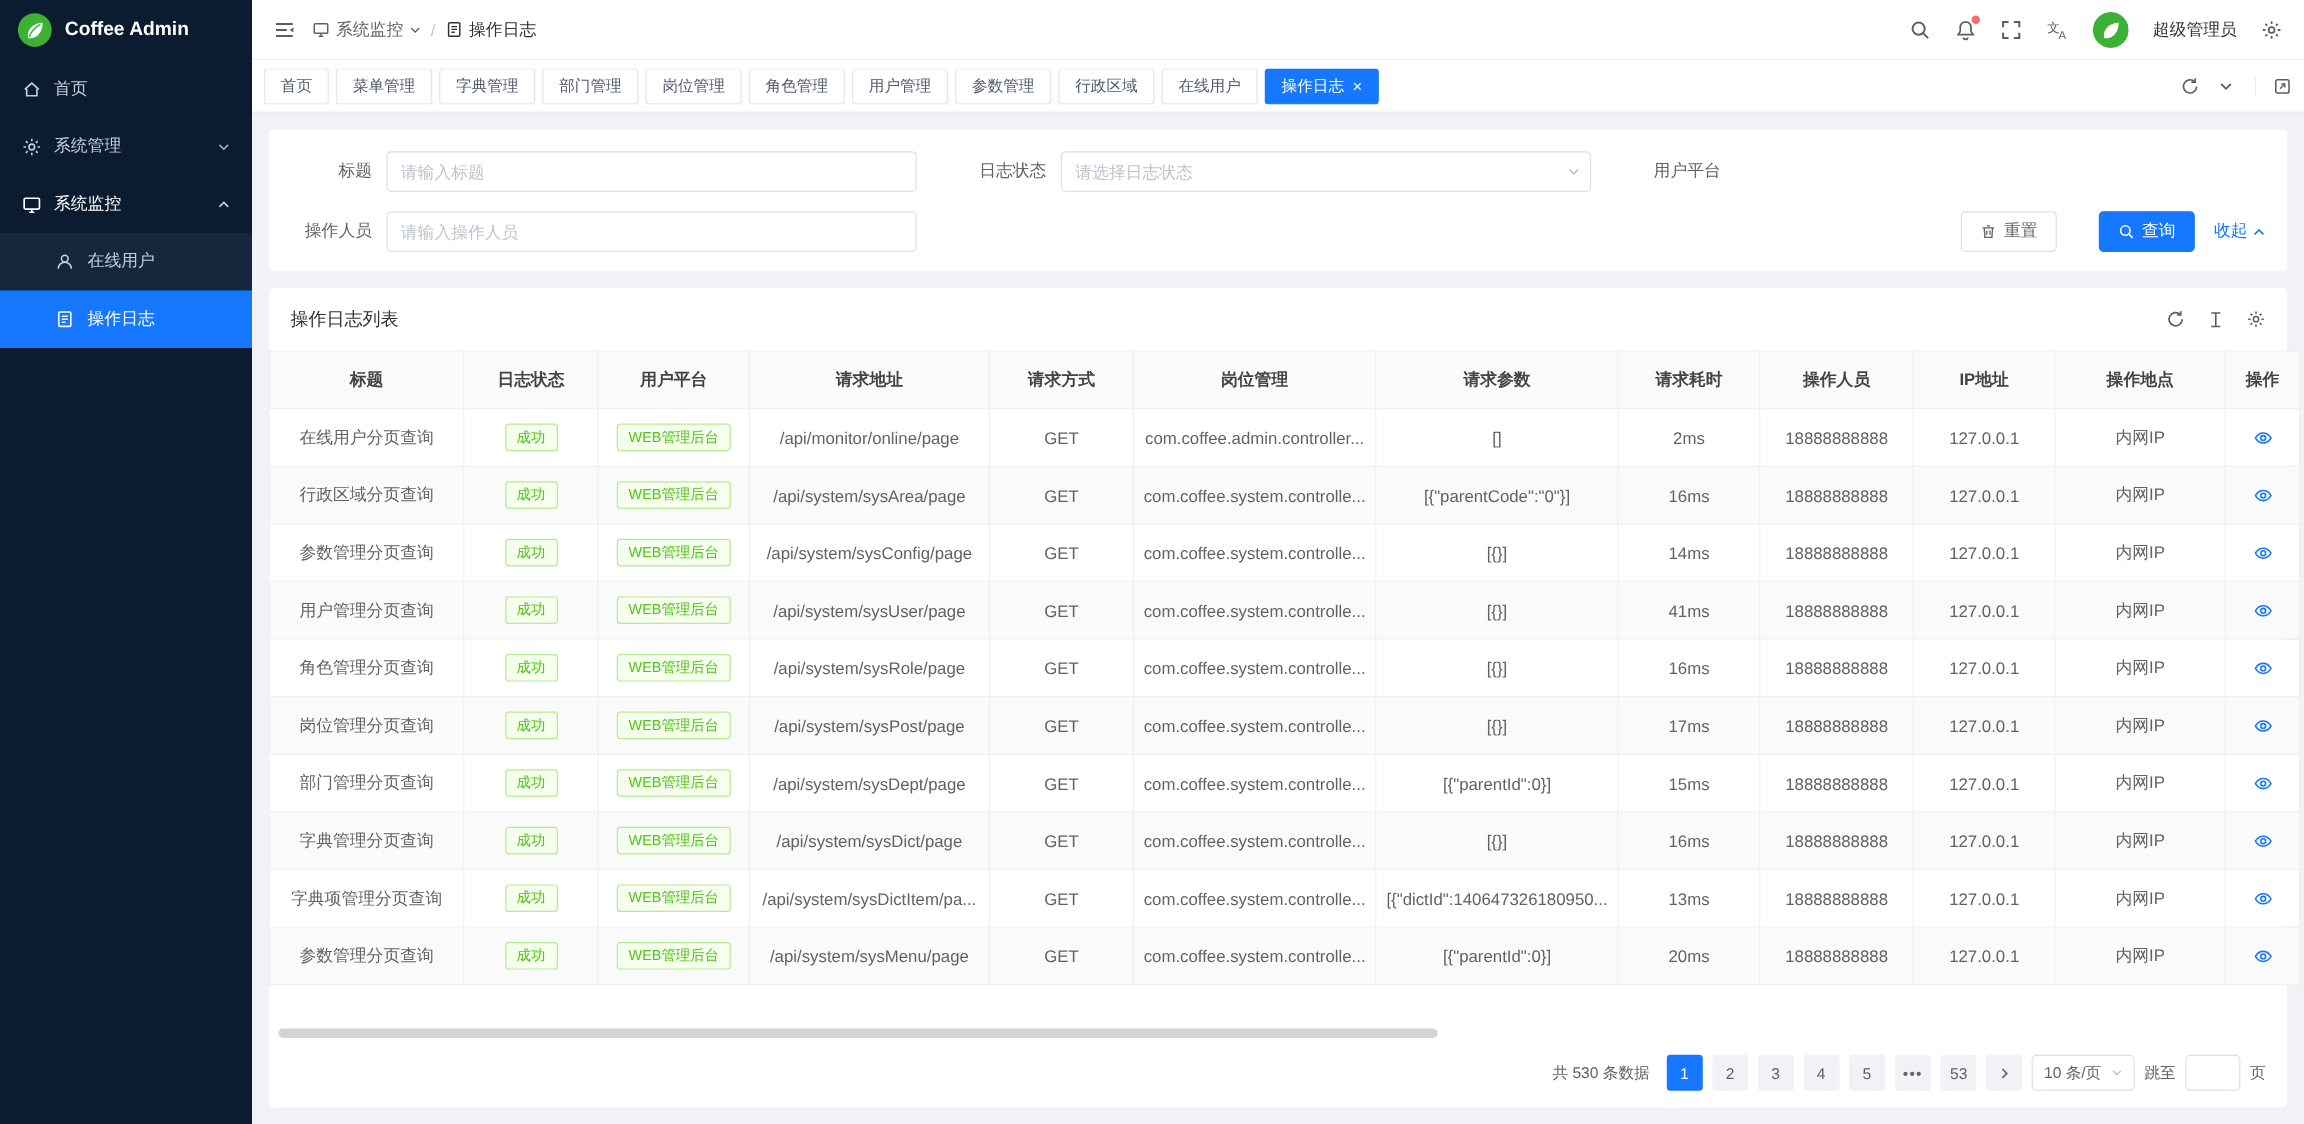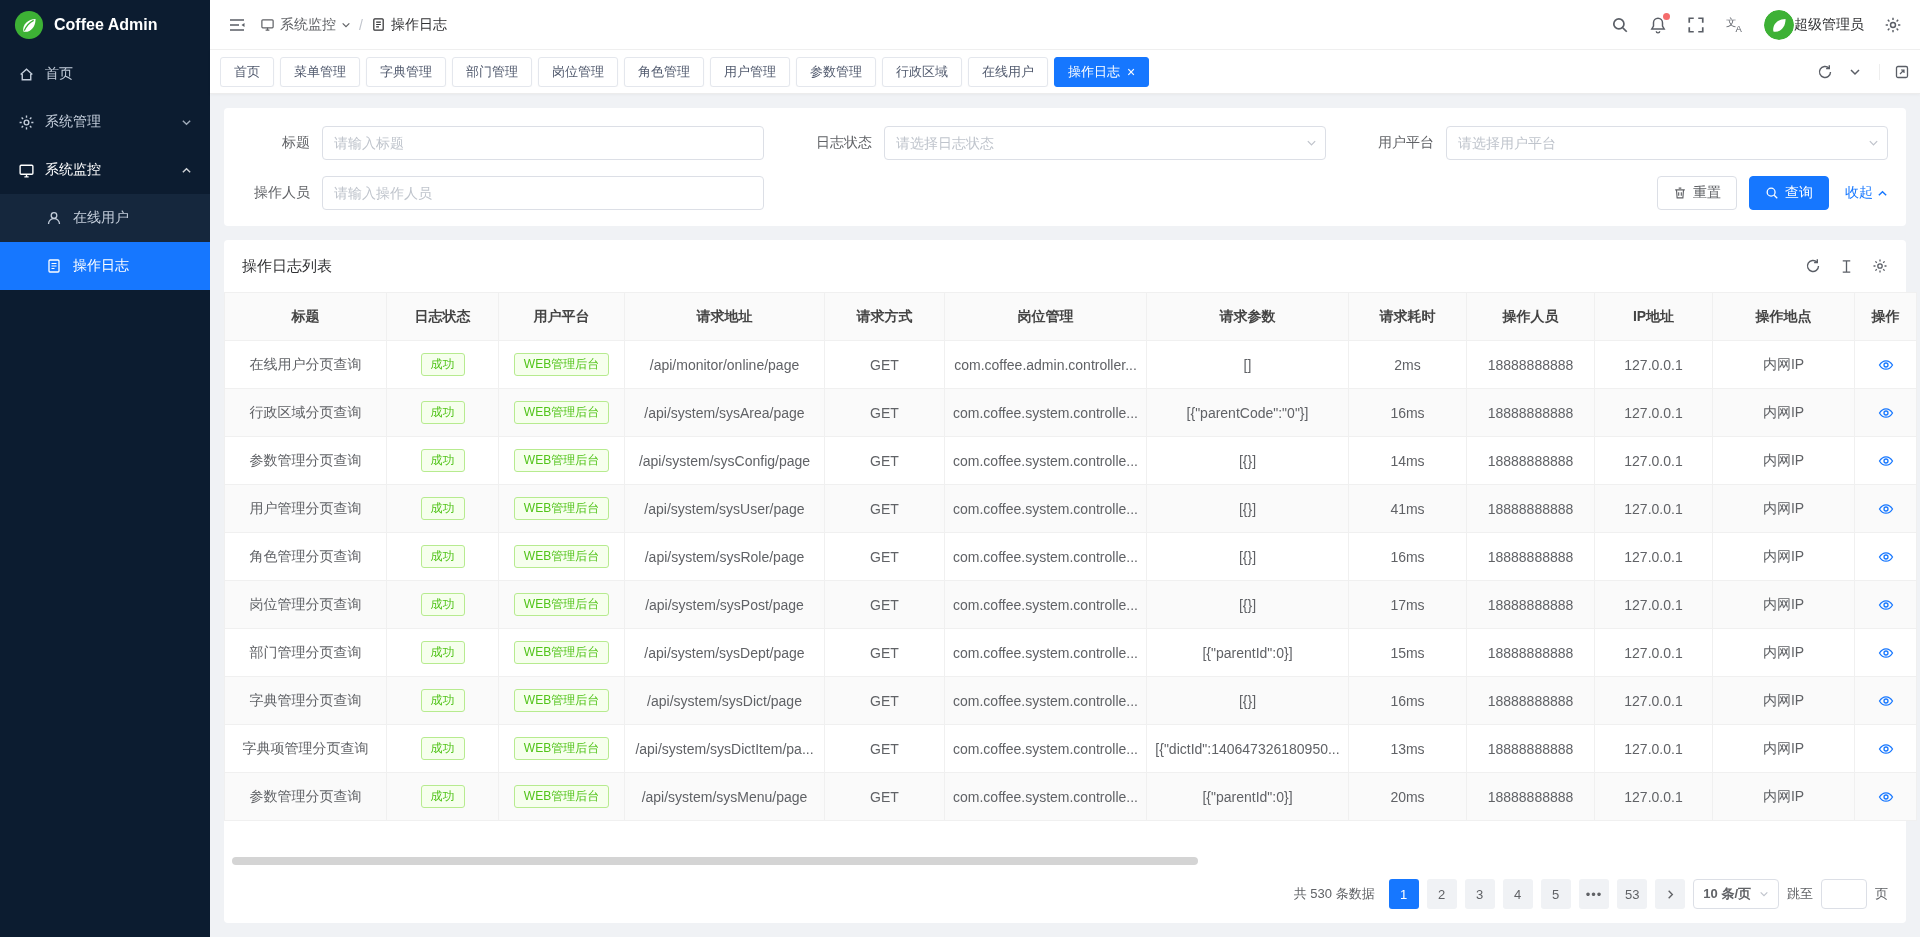--- a/index.html
+++ b/index.html
@@ -30,21 +30,21 @@
   .topbar { height: 50px; background: #fff; display: flex; align-items: center; padding: 0 18px; gap: 14px; border-bottom: 1px solid #f0f0f0; }
   .hicon { display: inline-flex; color: #5a5e66; cursor: pointer; }
   .breadcrumb { display: flex; align-items: center; gap: 8px; color: #606266; }
   .bc-item { display: inline-flex; align-items: center; gap: 5px; }
   .bc-item.link { cursor: pointer; }
   .bc-sep { color: #c0c4cc; }
   .bc-item.current { color: #303133; }
   .topbar-right { margin-left: auto; display: flex; align-items: center; gap: 20px; color: #5a5e66; }
   .tb-icon { display: inline-flex; cursor: pointer; position: relative; }
   .tb-icon .dot { position: absolute; top: -3px; right: -3px; width: 7px; height: 7px; background: #f56c6c; border-radius: 50%; }
-  .userbox { display: flex; align-items: center; gap: 0; cursor: pointer; }
+  .userbox { display: flex; align-items: center; gap: 20px; cursor: pointer; }
   .avatar { width: 30px; height: 30px; border-radius: 50%; overflow: hidden; display: inline-flex; }
   .username { color: #303133; }
 
   
   .tabbar { height: 44px; background: #fff; display: flex; align-items: center; padding: 0 10px; border-bottom: 1px solid #ececec; box-shadow: 0 1px 3px rgba(0,0,0,.04); }
   .tabs { display: flex; gap: 6px; flex: 1; overflow: hidden; }
   .tab { height: 30px; display: inline-flex; align-items: center; gap: 7px; padding: 0 13px; background: #fff; border: 1px solid #e4e7ed; border-radius: 3px; color: #515a6e; font-size: 13px; cursor: pointer; white-space: nowrap; box-shadow: 0 1px 2px rgba(0,0,0,.03); }
   .tab.active { background: #1677ff; border-color: #1677ff; color: #fff; }
   .tab-close { font-size: 14px; line-height: 1; cursor: pointer; }
   .tab-controls { display: flex; align-items: center; gap: 16px; color: #5a5e66; padding-left: 12px; }
@@ -58,21 +58,21 @@
   .f-grid { display: grid; grid-template-columns: 1fr 1fr 1fr; gap: 16px 40px; }
   .f-item { display: flex; align-items: center; }
   .f-item label { width: 80px; text-align: right; padding-right: 12px; color: #606266; flex-shrink: 0; }
   .f-item input { flex: 1; height: 34px; border: 1px solid #dcdfe6; border-radius: 4px; padding: 0 11px; font-size: 14px; color: #303133; outline: none; background: #fff; }
   .f-item input::placeholder { color: #bfc4cc; }
   .selectwrap { position: relative; flex: 1; display: flex; }
   .selectwrap input { width: 100%; cursor: pointer; }
   .selectwrap .sel-chev { position: absolute; right: 9px; top: 50%; transform: translateY(-50%); color: #c0c4cc; display: inline-flex; }
   .f-actions { grid-column: 2 / 4; display: flex; align-items: center; justify-content: flex-end; gap: 12px; }
   .btn { height: 34px; display: inline-flex; align-items: center; gap: 6px; padding: 0 15px; border-radius: 4px; border: 1px solid #dcdfe6; background: #fff; color: #606266; font-size: 14px; cursor: pointer; }
-  .btn.primary { background: #1677ff; border-color: #1677ff; color: #fff; }
+  .btn.primary { background: #1677ff; border-color: #1677ff; color: #fff; margin-left: 23px; }
   .collapse-link { display: inline-flex; align-items: center; gap: 4px; color: #1677ff; font-size: 14px; cursor: pointer; text-decoration: none; margin-left: 4px; }
 
   
   .table-card { background: #fff; border-radius: 4px; flex: 1; min-height: 0; display: flex; flex-direction: column; }
   .card-head { height: 52px; display: flex; align-items: center; padding: 0 18px; }
   .card-title { font-size: 15px; color: #303133; }
   .card-tools { margin-left: auto; display: flex; align-items: center; gap: 18px; color: #5a5e66; }
   .card-tools .tc { display: inline-flex; cursor: pointer; }
 
   table { width: 100%; border-collapse: collapse; table-layout: fixed; }
@@ -87,21 +87,21 @@
   .spacer { flex: 1; }
   .hscroll { height: 8px; margin: 4px 8px; position: relative; }
   .hscroll .thumb { position: absolute; left: 0; top: 0; height: 8px; width: 58%; background: #d4d4d4; border-radius: 4px; cursor: pointer; }
 
   .pagination { display: flex; align-items: center; justify-content: flex-end; gap: 8px; padding: 10px 18px 14px; color: #606266; font-size: 13px; }
   .total { margin-right: 6px; }
   .pages { display: flex; gap: 8px; }
   .page-btn { min-width: 30px; height: 30px; border: none; background: #f0f2f5; border-radius: 3px; color: #606266; font-size: 13px; cursor: pointer; display: inline-flex; align-items: center; justify-content: center; padding: 0 7px; font-family: inherit; }
   .page-btn.active { background: #1677ff; color: #fff; }
   .page-btn.more { letter-spacing: 1px; }
-  .psel { height: 30px; border: 1px solid #dcdfe6; border-radius: 4px; display: inline-flex; align-items: center; gap: 8px; padding: 0 9px; background: #fff; cursor: pointer; color: #606266; font-weight: bold; }
+  .psel { height: 30px; border: 1px solid #dcdfe6; border-radius: 4px; display: inline-flex; align-items: center; gap: 8px; padding: 0 9px; background: #fff; cursor: pointer; color: #606266; }
   .psel .sel-chev { color: #c0c4cc; display: inline-flex; }
   .jump { width: 46px; height: 30px; border: 1px solid #dcdfe6; border-radius: 4px; outline: none; padding: 0 6px; font-size: 13px; }
 
   svg { display: block; }
 </style>
 </head>
 <body>
 
 <div class="app">
 
@@ -326,28 +326,20 @@
               <input type="text" readonly="" placeholder="请选择日志状态" style="">
               <span class="sel-chev">
                 <svg width="11" height="11" viewBox="0 0 12 12">
                     <path d="M2 4l4 4 4-4" fill="none" stroke="currentColor" stroke-width="1.4"></path>
                   </svg>
               </span>
             </span>
           </div>
           <div class="f-item">
             <label>用户平台</label>
-            <span class="selectwrap">
-              <input type="text" readonly="" placeholder="请选择用户平台" style="">
-              <span class="sel-chev">
-                <svg width="11" height="11" viewBox="0 0 12 12">
-                    <path d="M2 4l4 4 4-4" fill="none" stroke="currentColor" stroke-width="1.4"></path>
-                  </svg>
-              </span>
-            </span>
           </div>
           <div class="f-item">
             <label>操作人员</label>
             <input type="text" placeholder="请输入操作人员" style="">
           </div>
           <div class="f-actions">
             <button class="btn">
               <span>
                 <svg width="14" height="14" viewBox="0 0 16 16">
                     <path d="M2.5 4.5h11M6.5 2.5h3M4 4.5l.7 9h6.6l.7-9M6.5 7v4M9.5 7v4" fill="none" stroke="currentColor" stroke-width="1.3"></path>

